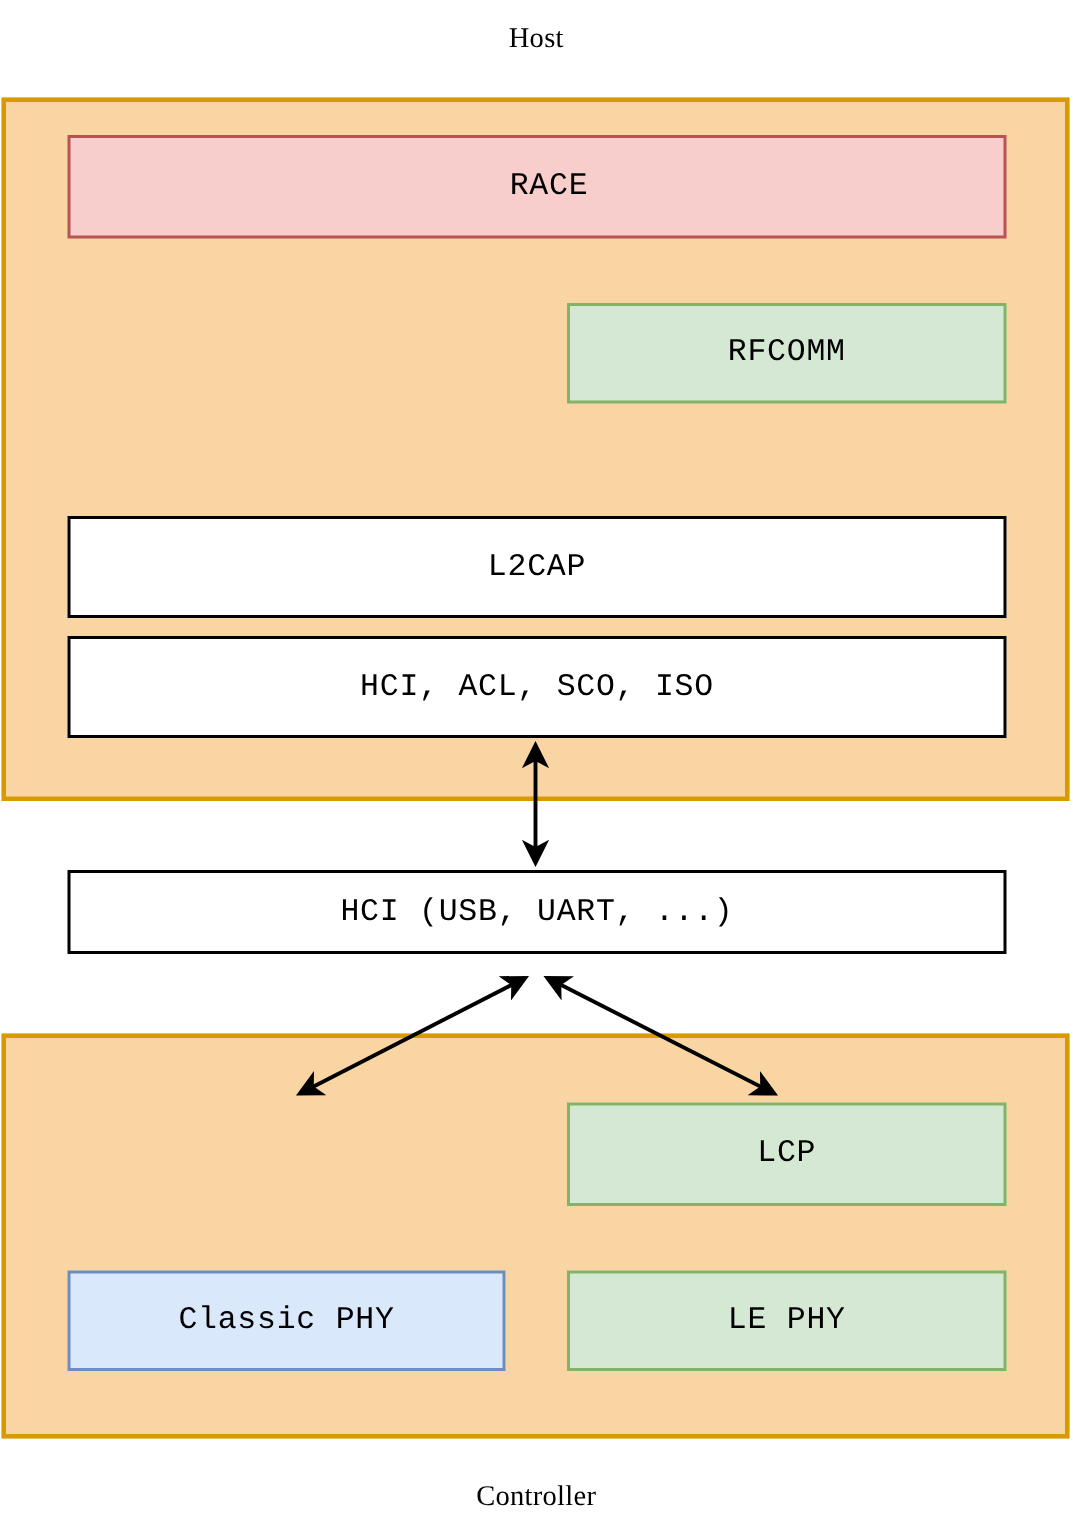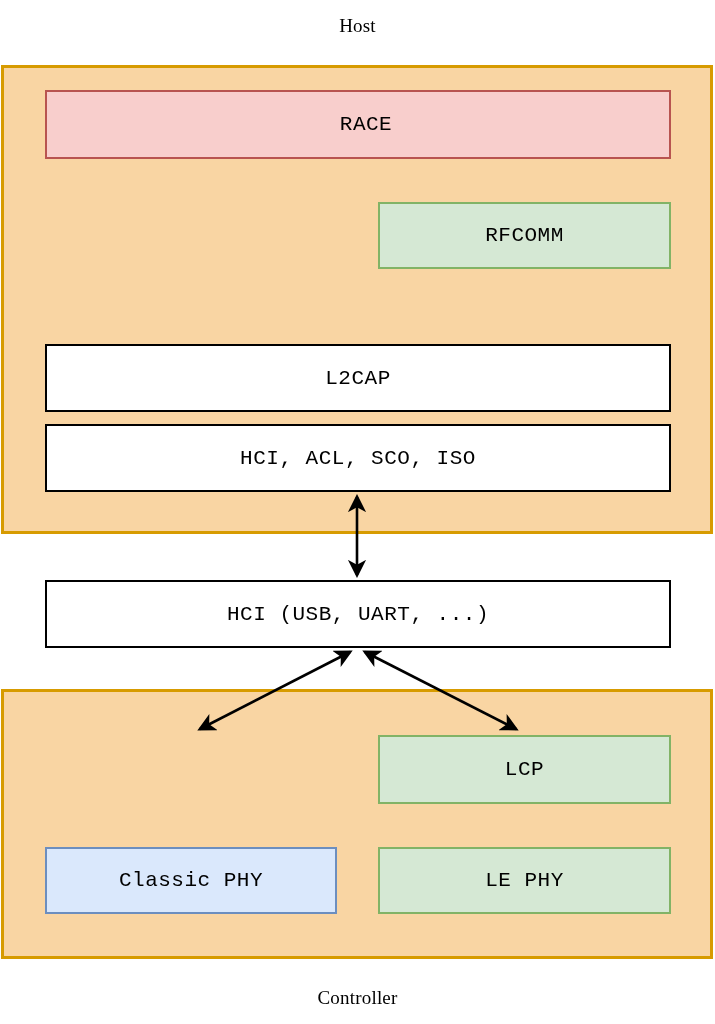--- a/index.html
+++ b/index.html
@@ -65,21 +65,21 @@
   .node.plain { background: #ffffff; border: 2px solid #000000; }
 
   
   #node-race    { left: 45px;  top: 90px;  width: 626px; height: 69px; padding-left: 16px; }
   #node-gatt    { left: 45px;  top: 202px; width: 292px; height: 67px; }
   #node-rfcomm  { left: 378px; top: 202px; width: 293px; height: 67px; }
   #node-l2cap   { left: 45px;  top: 312px; width: 626px; height: 68px; margin-top: 32px; }
   #node-hci-acl { left: 45px;  top: 424px; width: 626px; height: 68px; }
 
   
-  #node-hci-usb { left: 45px;  top: 580px; width: 626px; height: 68px; }
+  #node-hci-usb { left: 45px;  top: 580px; width: 626px; height: 56px; }
 
   
   #node-lmp        { left: 45px;  top: 735px; width: 292px; height: 69px; }
   #node-lcp        { left: 378px; top: 735px; width: 293px; height: 69px; }
   #node-classicphy { left: 45px;  top: 847px; width: 292px; height: 67px; }
   #node-lephy      { left: 378px; top: 847px; width: 293px; height: 67px; }
 
   #edges {
     position: absolute;
     left: 0; top: 0;

